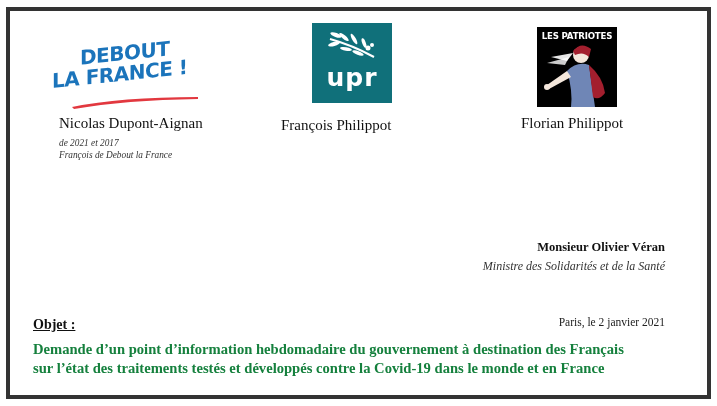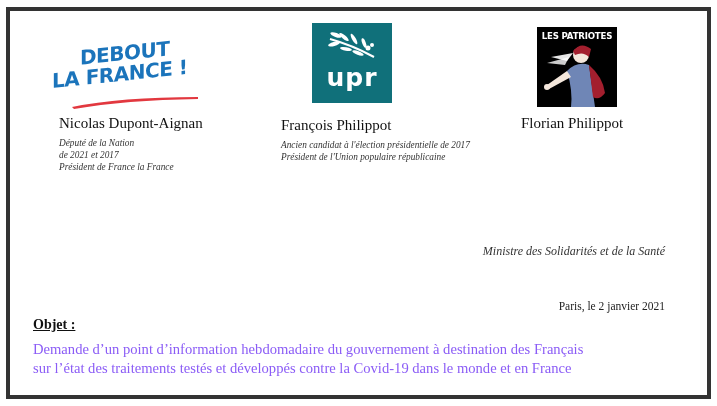--- a/index.html
+++ b/index.html
@@ -40,24 +40,24 @@
       font-family: "DejaVu Sans", "Liberation Sans", sans-serif; font-weight: bold; font-size: 8.6px;
       letter-spacing: -0.2px;
     }
     .lp .fig { position: absolute; left: 0; top: 14px; }
 
     .name { font-weight: normal; font-size: 15px; color: #111; white-space: nowrap; }
     .role { font-style: italic; font-size: 9.3px; line-height: 12px; color: #333; white-space: nowrap; }
 
     .recip-name { font-weight: bold; font-size: 12.5px; color: #111; white-space: nowrap; text-align: right; }
     .recip-role { font-style: italic; font-size: 12px; color: #333; white-space: nowrap; }
-    .date { font-size: 11.5px; color: #222; white-space: nowrap; text-align: left; }
+    .date { font-size: 11.5px; color: #222; white-space: nowrap; text-align: left; margin-top: 16px; }
 
     .objet { font-weight: bold; font-size: 14px; text-decoration: underline; color: #111; text-align: center; }
-    .subject { font-weight: normal; font-size: 14.6px; line-height: 19px; color: #8b5cf6; white-space: nowrap; }
+    .subject { font-weight: bold; font-size: 14.6px; line-height: 19px; color: #15803d; white-space: nowrap; }
   </style>
 </head>
 <body>
 
 <div class="frame"></div>
 
 <div class="abs dlf">
   <span class="l1">DEBOUT</span>
   <span class="l2">LA FRANCE !</span>
   <svg class="swoosh" width="130" height="14" viewBox="0 0 130 14">
@@ -91,39 +91,35 @@
     <path d="M30 30 Q 40 20 52 24 L58 66 L34 66 Q 36 50 30 30 Z" fill="#6f86b6"></path>
     <path d="M52 24 Q 66 36 68 52 Q 62 60 56 56 Z" fill="#a31f2e"></path>
     <path d="M30 30 L10 44 L12 48 L34 36 Z" fill="#f4e7dc"></path>
     <circle cx="10" cy="46" r="3" fill="#f4e7dc"></circle>
   </svg>
 </div>
 
 <div class="abs" style="left:59px; top:115px;">
   <div class="name">Nicolas Dupont-Aignan</div>
   <div style="margin-top:5px;">
-    <div class="role">Député de la Nation</div>
     <div class="role">de 2021 et 2017</div>
-    <div class="role">Président de France la France</div>
+    <div class="role">François de Debout la France</div>
   </div>
 </div>
 
 <div class="abs" style="left:281px; top:117px;">
   <div class="name">François Philippot</div>
-  <div style="margin-top:5px;">
-    <div class="role">Ancien candidat à l'élection présidentielle de 2017</div>
-    <div class="role">Président de l'Union populaire républicaine</div>
-  </div>
 </div>
 
 <div class="abs" style="left:515px; top:115px;margin-left:6px;">
   <div class="name">Florian Philippot</div>
 </div>
 
 <div class="abs" style="right:52px; top:240px;">
+  <div class="recip-name">Monsieur Olivier Véran</div>
   <div class="recip-role" style="margin-top:4px;">Ministre des Solidarités et de la Santé</div>
 </div>
 
 <div class="abs date" style="right:52px; top:300px;">Paris, le 2 janvier 2021</div>
 
 <div class="abs objet" style="left:33px; top:317px;">Objet :</div>
 <div class="abs" style="left:33px; top:340px;">
   <div class="subject">Demande d’un point d’information hebdomadaire du gouvernement à destination des Français</div>
   <div class="subject">sur l’état des traitements testés et développés contre la Covid-19 dans le monde et en France</div>
 </div>

